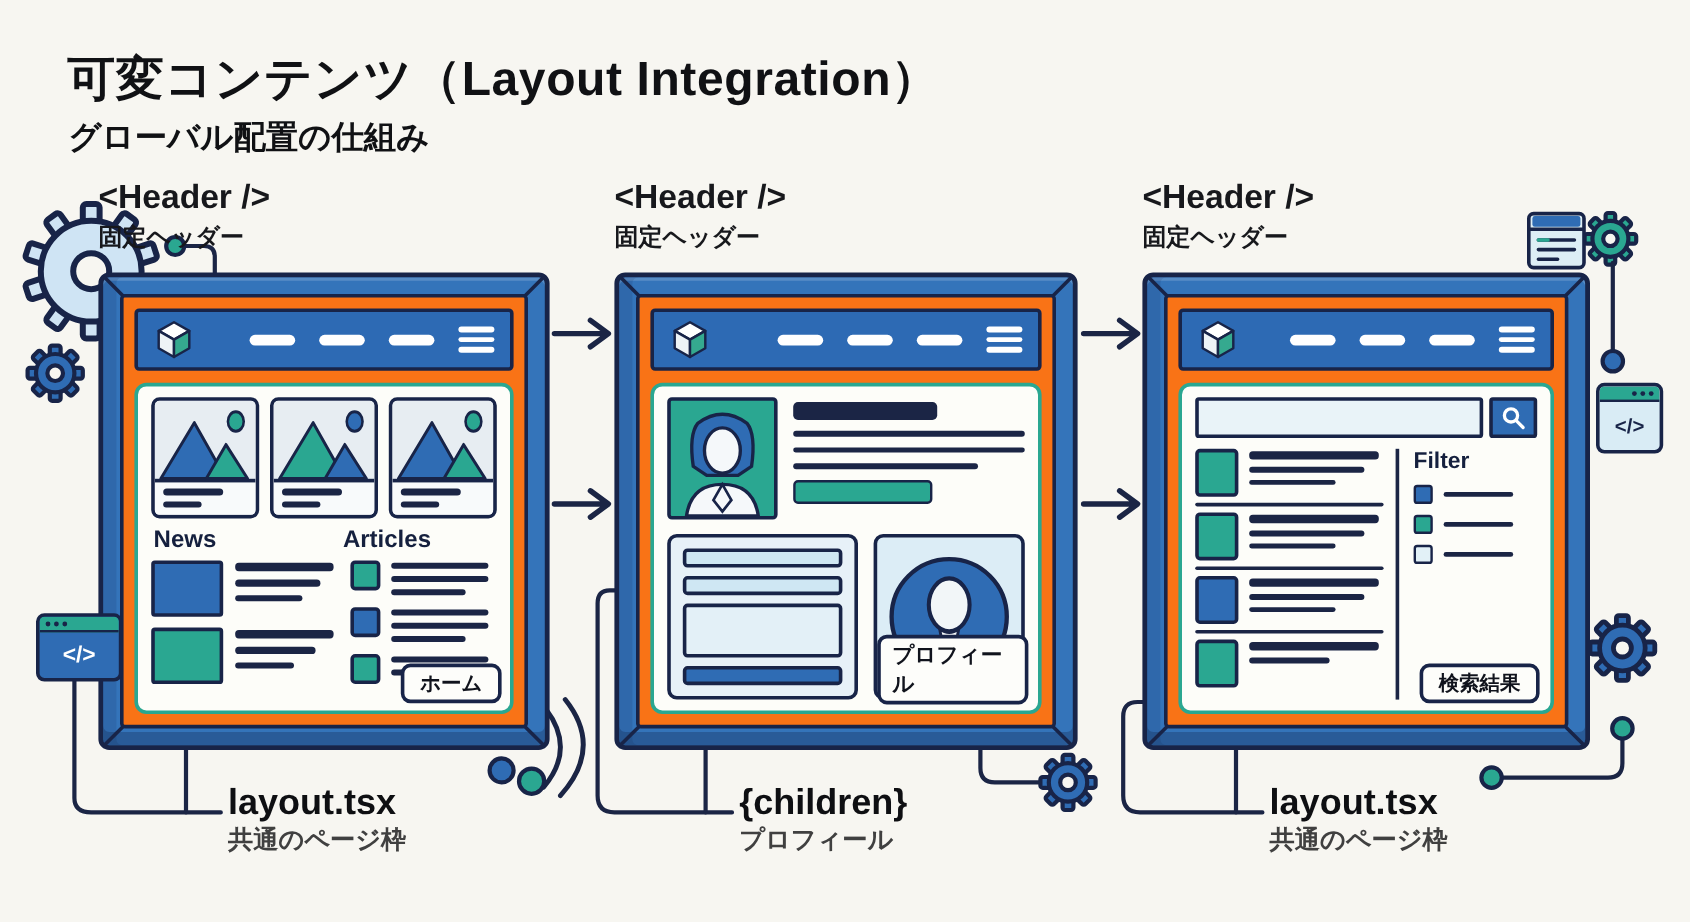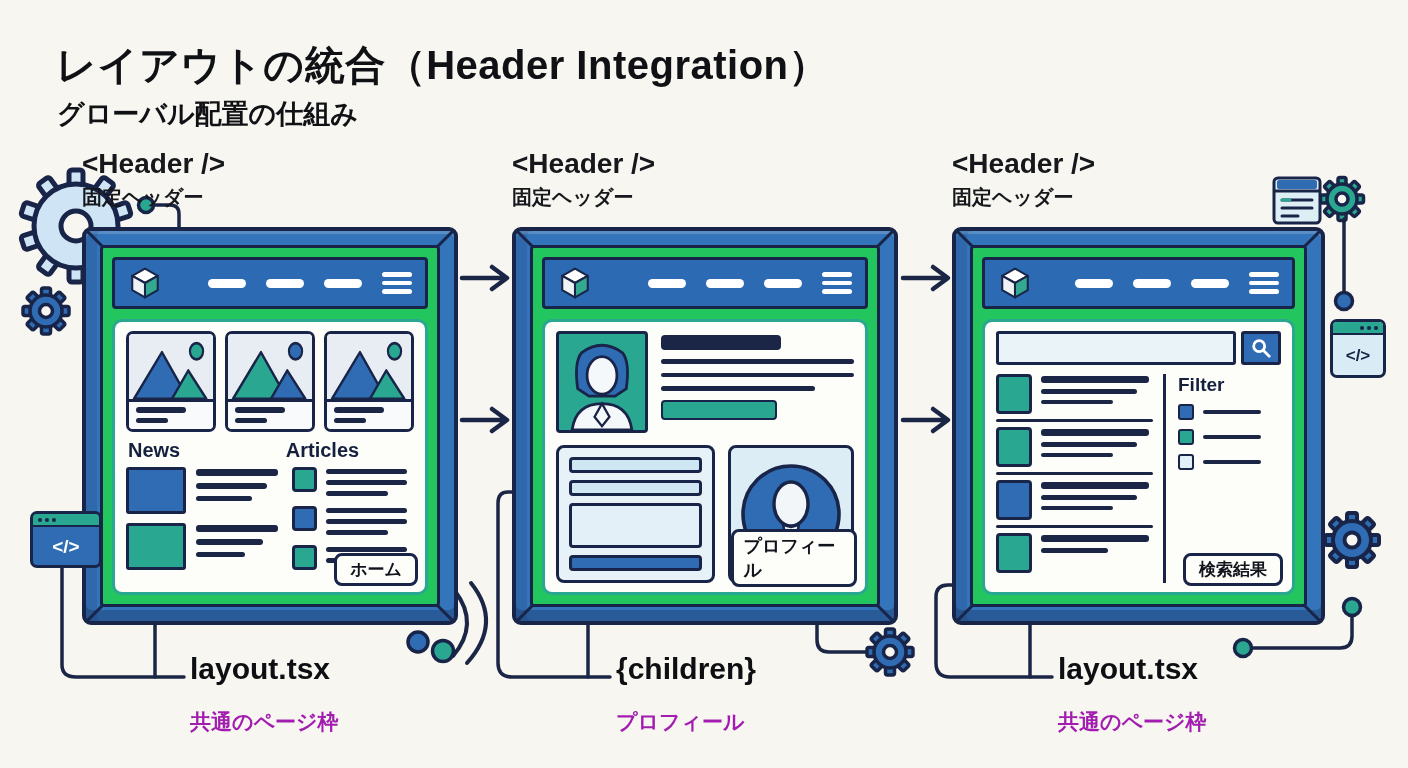--- a/index.html
+++ b/index.html
@@ -15,36 +15,36 @@
   
   .page-title { left:56px; top:38px; font-size:40px; font-weight:800; letter-spacing:.5px; color:#101114; }
   .page-subtitle { left:57px; top:96px; font-size:27px; font-weight:700; color:#101114; }
 
   .col-label { top:148px; z-index:4; }
   .col-label .tag { font-size:28px; font-weight:800; color:#17181c; }
   .col-label .cap { font-size:20px; font-weight:700; margin-top:4px; color:#17181c; }
 
   .foot-label { z-index:4; }
   .foot-label .code { font-size:30px; font-weight:800; color:#0e0f12; }
-  .foot-label .cap { font-size:21px; font-weight:700; margin-top:22px; color:#a21caf; }
+  .foot-label .cap { font-size:21px; font-weight:700; margin-top:0; color:#404040; }
 
   
   .window {
     top:227px; height:398px; z-index:2;
     background:#3474ba; border:4px solid #182448; border-radius:9px;
     padding:14px; display:flex;
     box-shadow: inset 0 -11px 0 rgba(16,28,64,.28), inset 11px 0 0 rgba(16,28,64,.12), inset 0 3px 0 rgba(255,255,255,.18);
   }
   .bv { position:absolute; width:25px; height:3px; background:#182448; border-radius:2px; }
   .bv-tl { top:7px; left:-3px; transform:rotate(45deg); }
   .bv-tr { top:7px; right:-3px; transform:rotate(-45deg); }
   .bv-bl { bottom:7px; left:-3px; transform:rotate(-45deg); }
   .bv-br { bottom:7px; right:-3px; transform:rotate(45deg); }
   .window-inner {
-    flex:1; background:#22c55e; border:3px solid #182448; border-radius:4px;
+    flex:1; background:#f97316; border:3px solid #182448; border-radius:4px;
     padding:9px; display:flex; flex-direction:column; position:relative;
   }
   .win-header {
     height:52px; flex:0 0 52px; background:#2d6ab4; border:3px solid #182448; border-radius:4px;
     display:flex; align-items:center; padding:0 13px; margin-bottom:10px;
   }
   .win-header .spacer { flex:1; }
   .pill { width:38px; height:9px; background:#fff; border-radius:5px; margin-left:20px; }
   .burger { width:30px; margin-left:20px; display:flex; flex-direction:column; gap:4px; }
   .burger i { display:block; height:4.5px; background:#fff; border-radius:2.5px; }
@@ -245,21 +245,21 @@
   <circle cx="1352" cy="607" r="8.5" fill="#2aa791" stroke="#182448" stroke-width="3.5"></circle>
 
   <g fill="none" stroke="#1b2545" stroke-width="4.5" stroke-linecap="round" stroke-linejoin="round">
     <path d="M462 278 H502 M492 267 L507 278 L492 289"></path>
     <path d="M462 420 H502 M492 409 L507 420 L492 431"></path>
     <path d="M903 278 H943 M933 267 L948 278 L933 289"></path>
     <path d="M903 420 H943 M933 409 L948 420 L933 431"></path>
   </g>
 </svg>
 
-<div class="abs page-title">レイアウトの統合（Header Integration）</div>
+<div class="abs page-title">可変コンテンツ（Layout Integration）</div>
 <div class="abs page-subtitle">グローバル配置の仕組み</div>
 
 <div class="abs col-label" style="left:82px;width:376px;">
   <div class="tag">&lt;Header /&gt;</div>
   <div class="cap">固定ヘッダー</div>
 </div>
 <div class="abs col-label" style="left:512px;width:386px;">
   <div class="tag">&lt;Header /&gt;</div>
   <div class="cap">固定ヘッダー</div>
 </div>

